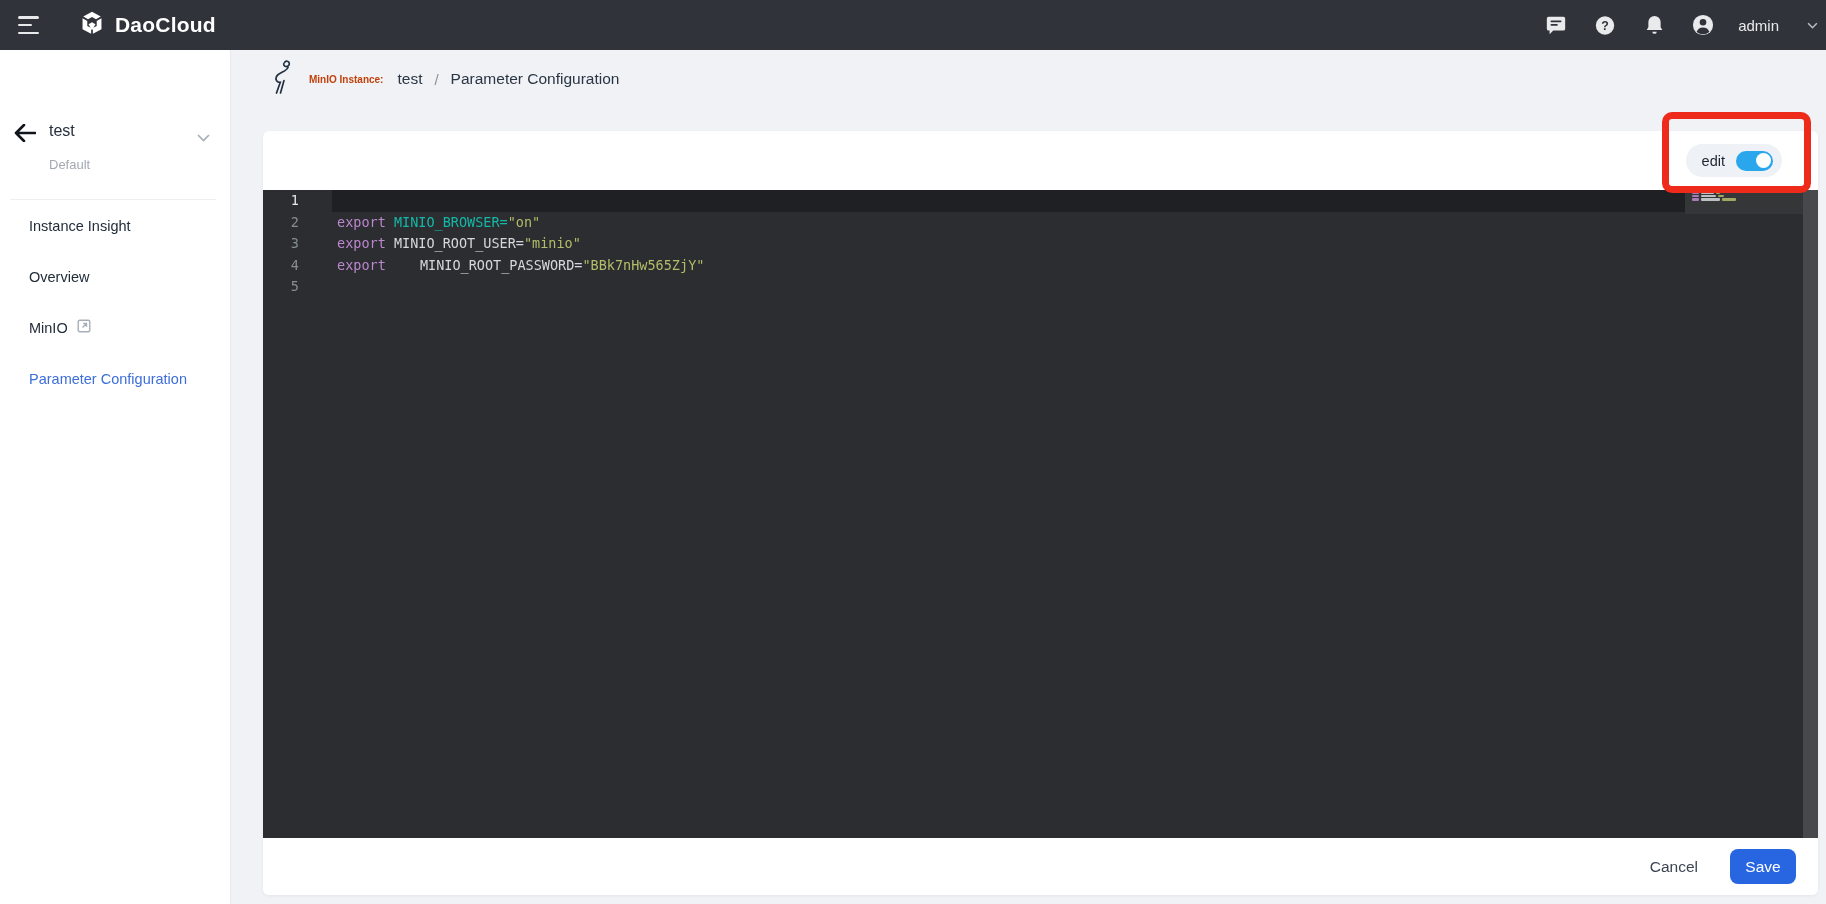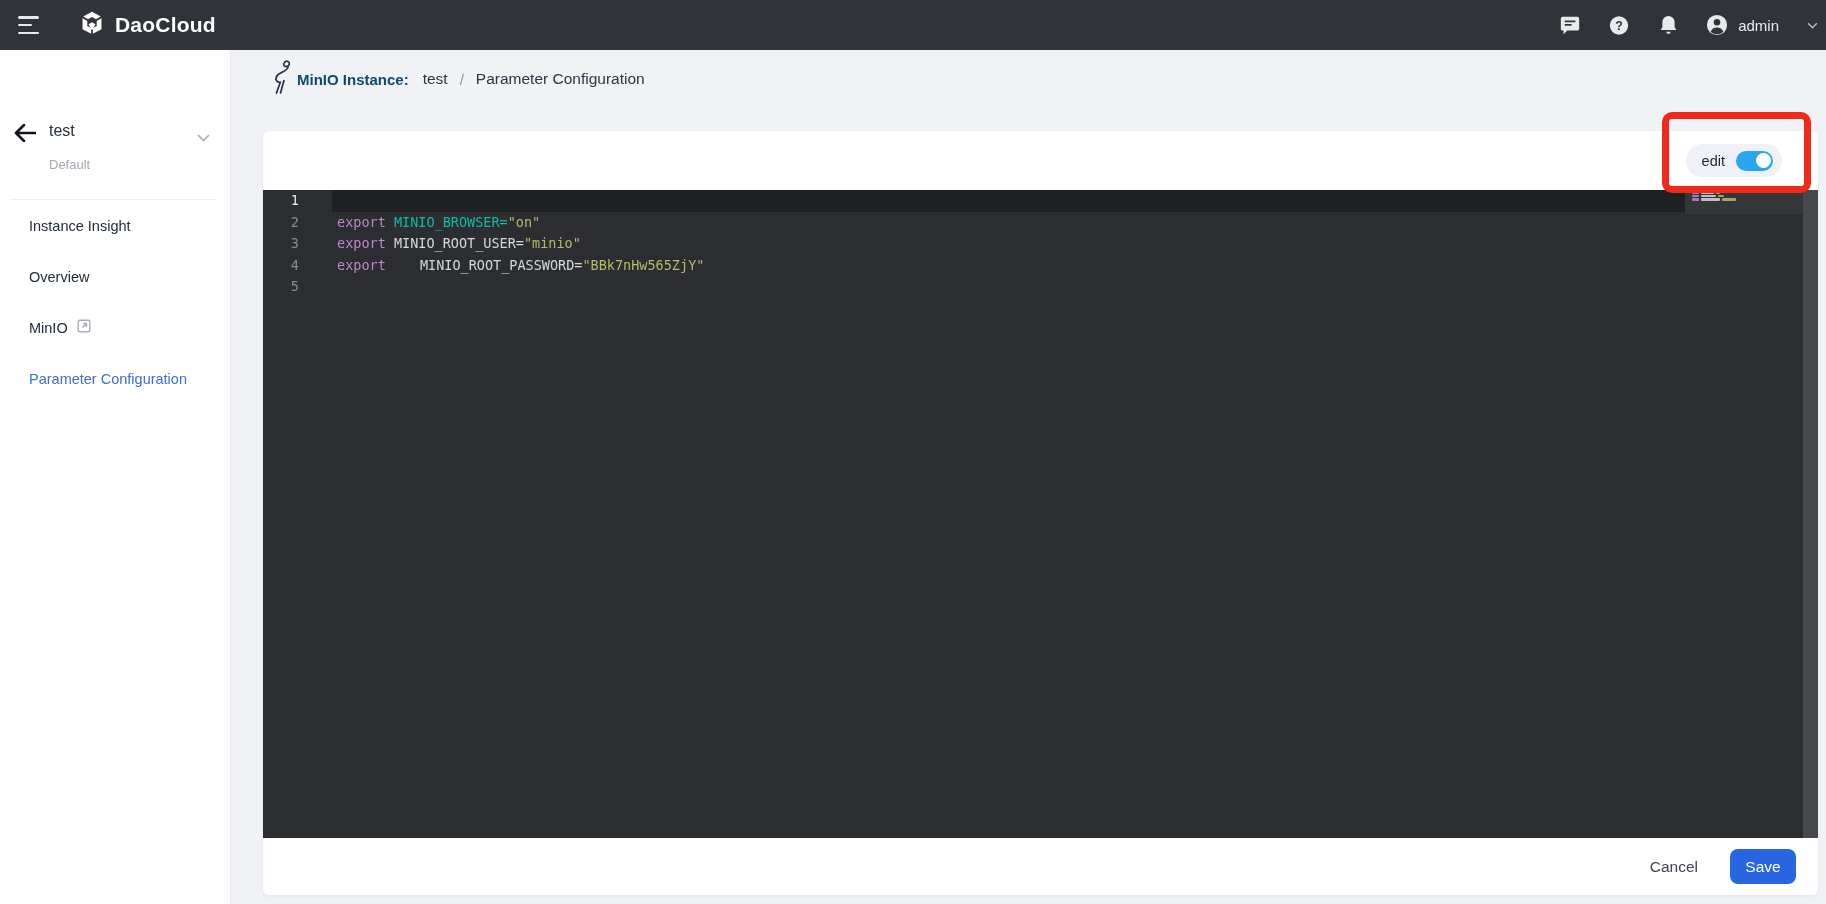--- a/index.html
+++ b/index.html
@@ -10,38 +10,38 @@
   .header { position:absolute; left:0; top:0; width:1826px; height:50px; background:#30343a; display:flex; align-items:center; z-index:20; }
   .hamburger { margin-left:18px; width:24px; height:18px; display:flex; flex-direction:column; justify-content:space-between; cursor:pointer; }
   .hamburger span { display:block; height:2.5px; border-radius:2px; background:#e8e9eb; }
   .hamburger span:nth-child(1){ width:21px; }
   .hamburger span:nth-child(2){ width:14px; }
   .hamburger span:nth-child(3){ width:21px; }
   .brand { display:flex; align-items:center; gap:9px; margin-left:36px; }
   .brand-name { color:#fff; font-size:21px; font-weight:700; letter-spacing:.2px; }
   .header-right { position:absolute; right:8px; top:0; height:50px; display:flex; align-items:center; gap:27px; }
   .hicon { width:22px; height:22px; display:flex; align-items:center; justify-content:center; cursor:pointer; }
-  .user-chip { display:flex; align-items:center; gap:10px; cursor:pointer; }
+  .user-chip { display:flex; align-items:center; gap:24px; cursor:pointer; }
   .user-name { color:#e9eaec; font-size:15px; }
 
   
   .sidebar { position:absolute; left:0; top:50px; width:231px; height:854px; background:#ffffff; border-right:1px solid #e7e9ed; z-index:10; }
   .side-top { position:relative; height:100px; }
   .back-btn { position:absolute; left:14px; top:74px; width:22px; height:18px; cursor:pointer; }
   .inst-name { position:absolute; left:49px; top:72px; font-size:16px; color:#26303d; cursor:pointer; }
   .inst-caret { position:absolute; left:197px; top:78px; cursor:pointer; }
   .inst-scope { position:absolute; left:49px; top:107px; font-size:13px; color:#a3a9b2; }
   .side-divider { position:absolute; left:10px; right:14px; top:149px; height:1px; background:#edeff2; }
   .side-nav { position:absolute; left:0; top:150px; width:100%; }
   .nav-item { display:flex; align-items:center; gap:9px; padding:0 0 0 29px; height:51px; font-size:14.5px; color:#222d3b; cursor:pointer; }
   .nav-item.active { color:#3d6ed9; }
 
   
   .crumbbar { position:absolute; left:271px; top:56px; height:46px; display:flex; align-items:center; z-index:5; }
-  .crumb-prefix { font-size:15px; font-weight:700; color:#0c4a6e; margin-left:6px; }
+  .crumb-prefix { font-size:10px; font-weight:700; color:#c2410c; margin-left:18px; }
   .crumb-item { font-size:15.5px; color:#2a3644; margin-left:14px; cursor:pointer; }
   .crumb-sep { font-size:15px; color:#8b929c; margin-left:12px; }
   .crumb-item.last { margin-left:12px; }
 
   
   .card { position:absolute; left:263px; top:131px; width:1555px; height:764px; background:#fff; border-radius:6px; box-shadow:0 1px 3px rgba(30,40,60,.06); z-index:4; }
 
   .edit-pill { position:absolute; right:36px; top:13px; height:33px; padding:0 9px 0 16px; background:#eef1f6; border-radius:17px; display:flex; align-items:center; gap:11px; }
   .edit-label { font-size:14.5px; color:#1c242e; }
   .switch { width:37px; height:20px; border-radius:10px; background:#29a6ec; position:relative; cursor:pointer; }

